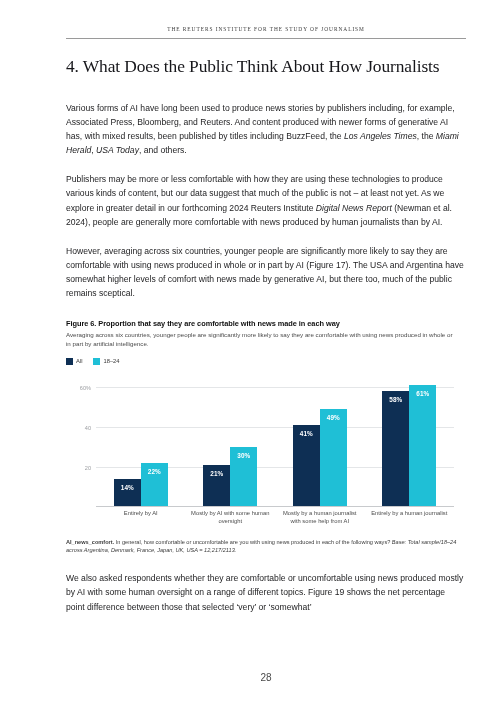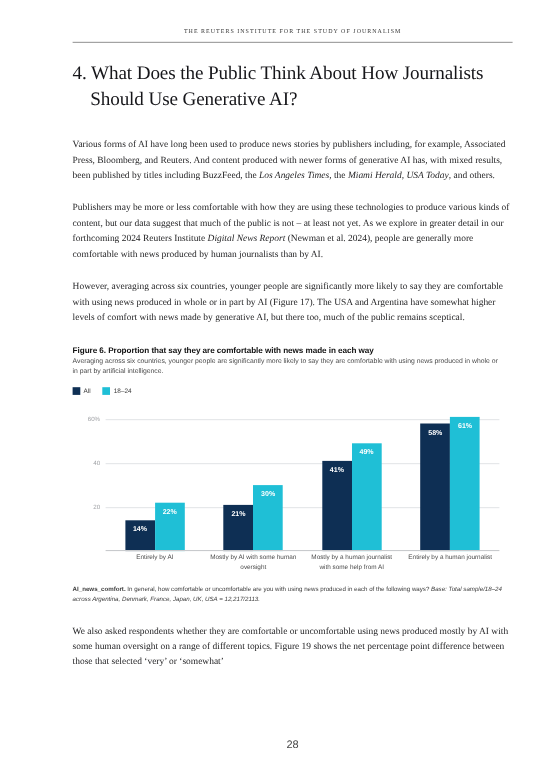--- a/index.html
+++ b/index.html
@@ -36,21 +36,21 @@
     font-size: 17.4px;
     line-height: 1.32;
     color: #16161a;
     letter-spacing: -0.1px;
   }
   .chapter-title .l2 { display:block; padding-left: 16px; }
 
   
   .body-wrap { margin: 0 50px; }
   p.body {
-    font-family: Liberation Serif, serif;
+    font-family: Liberation Sans, sans-serif;
     font-size: 8.6px;
     line-height: 1.64;
     color: #1d1d1f;
     text-align: left;
     margin-top: 15px;
   }
   p.body.first { margin-top: 23px; }
   em { font-style: italic; }
 
   
@@ -178,21 +178,20 @@
 </head>
 <body>
 
 <div class="page">
 
   <div class="running-head">The Reuters Institute for the Study of Journalism</div>
   <div class="head-rule"></div>
 
   <h1 class="chapter-title">
     <span>4. What Does the Public Think About How Journalists</span>
-    <span class="l2">Should Use Generative AI?</span>
   </h1>
 
   <div class="body-wrap">
     <p class="body first"><span>Various forms of AI have long been used to produce news stories by publishers including, for example, Associated Press, Bloomberg, and Reuters. And content produced with newer forms of generative AI has, with mixed results, been published by titles including BuzzFeed, the </span><em>Los Angeles Times</em><span>, the </span><em>Miami Herald</em><span>, </span><em>USA Today</em><span>, and others.</span></p>
 
     <p class="body"><span>Publishers may be more or less comfortable with how they are using these technologies to produce various kinds of content, but our data suggest that much of the public is not – at least not yet. As we explore in greater detail in our forthcoming 2024 Reuters Institute </span><em>Digital News Report</em><span> (Newman et al. 2024), people are generally more comfortable with news produced by human journalists than by AI.</span></p>
 
     <p class="body">However, averaging across six countries, younger people are significantly more likely to say they are comfortable with using news produced in whole or in part by AI (Figure 17). The USA and Argentina have somewhat higher levels of comfort with news made by generative AI, but there too, much of the public remains sceptical.</p>
   </div>
 

